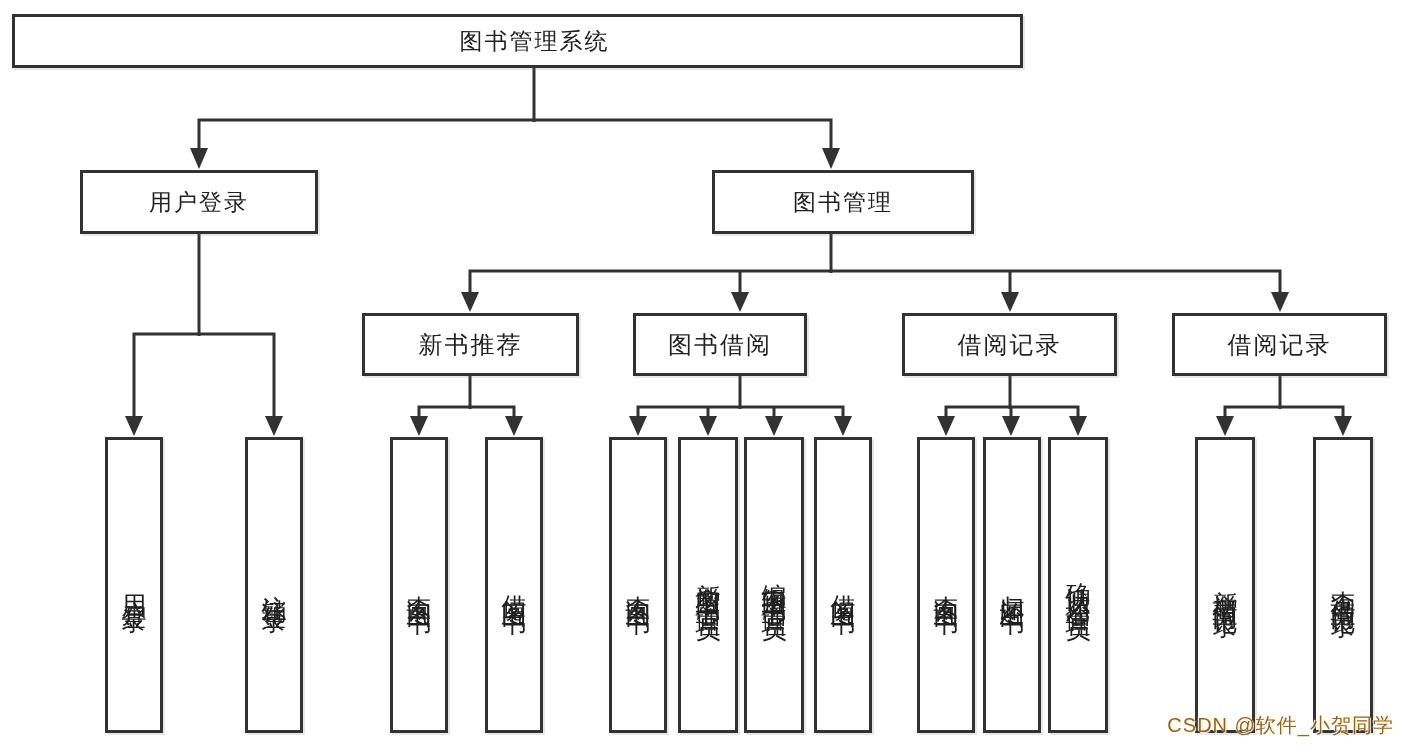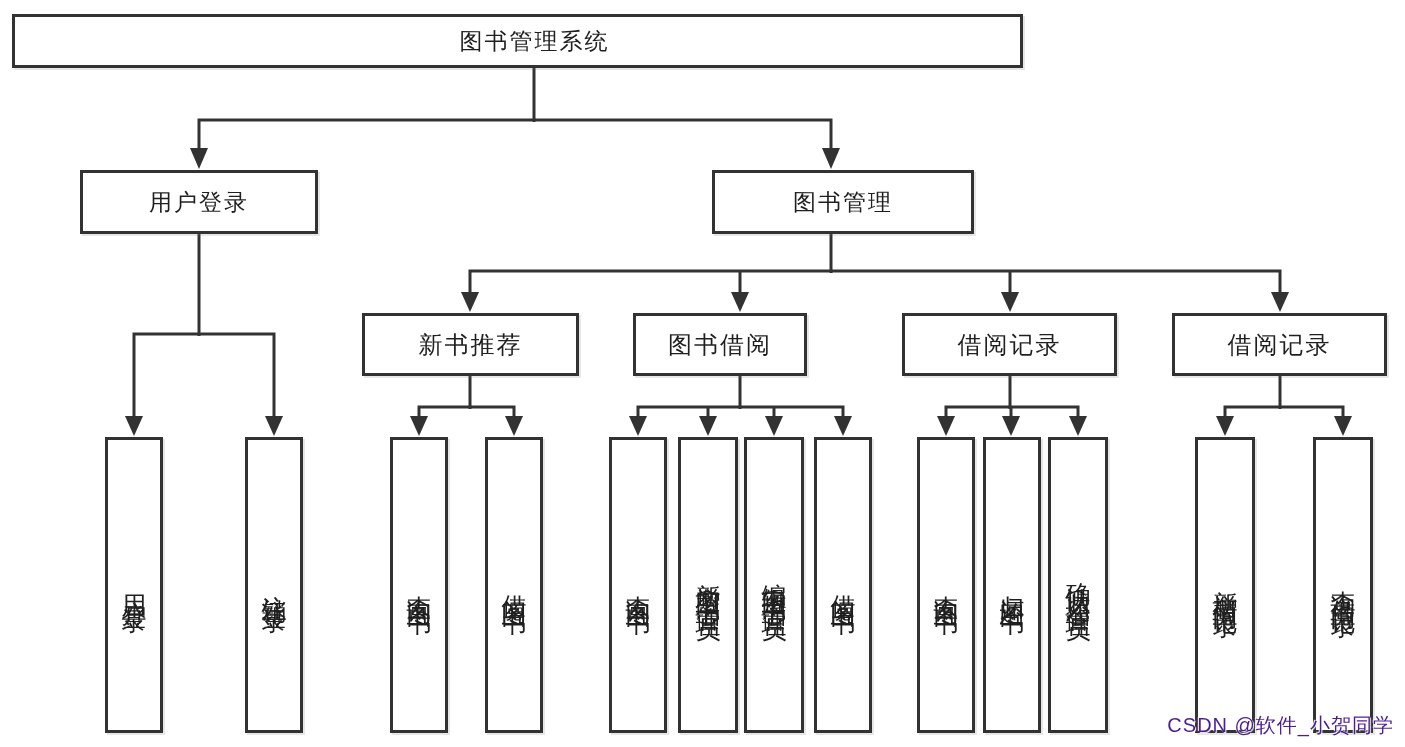--- a/index.html
+++ b/index.html
@@ -59,21 +59,21 @@
     letter-spacing: 5px;
     line-height: 1;
     white-space: nowrap;
   }
   .watermark {
     position: absolute;
     top: 712px;
     right: 11px;
     font-size: 20px;
     letter-spacing: 1px;
-    color: #4c1d95;
+    color: #a16207;
     text-shadow: 1px 1px 1px #ffffff, -1px -1px 1px #ffffff;
     z-index: 5;
     white-space: nowrap;
     margin-left: 48px;
   }
 </style>
 </head>
 <body>
 
 <div class="stage">

